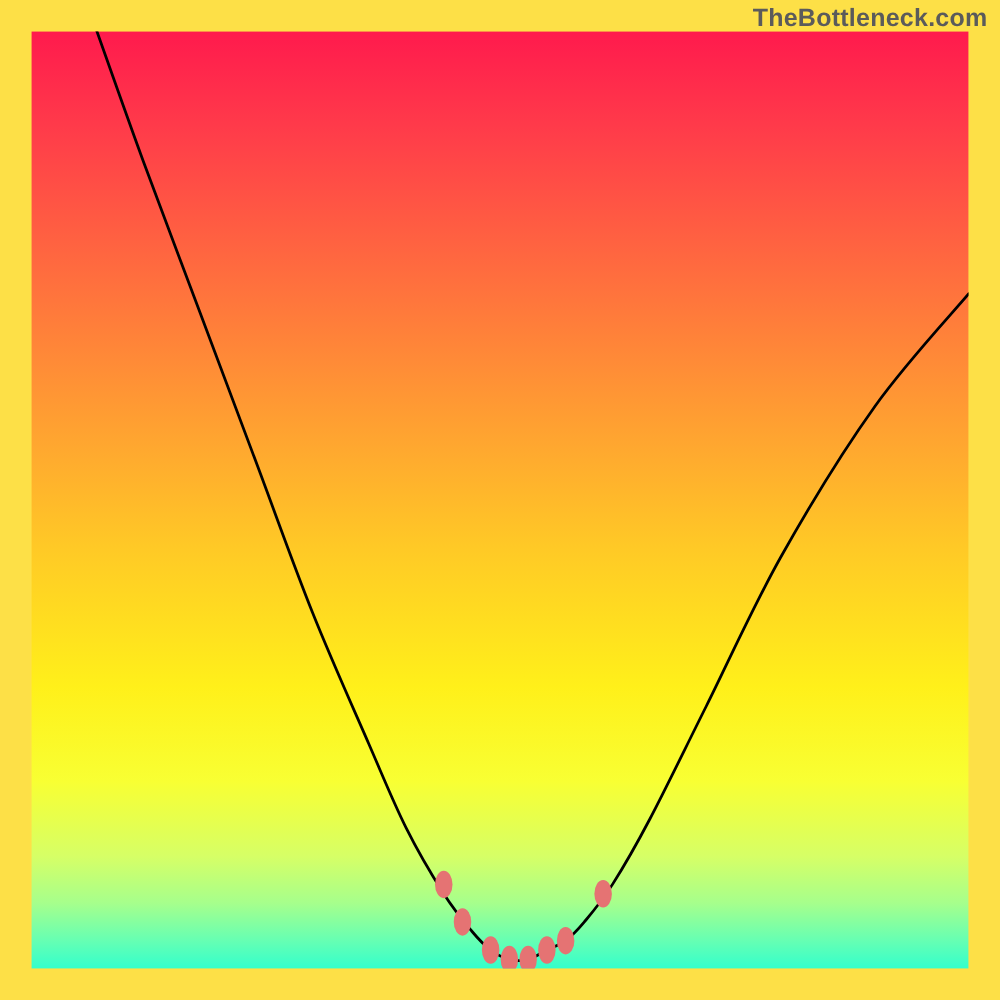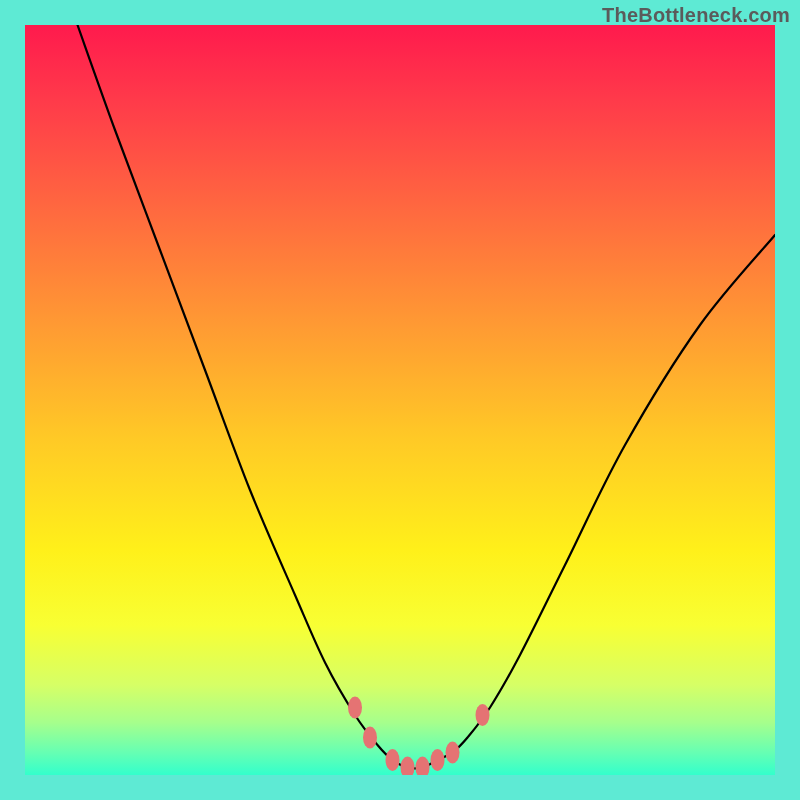--- a/index.html
+++ b/index.html
@@ -9,21 +9,21 @@
     height: 800px;
     background: #000;
     overflow: hidden;
   }
   .frame {
     position: absolute;
     left: 0;
     top: 0;
     width: 800px;
     height: 800px;
-    background: #5eead4;
+    background: #fde047;
   }
   .plot {
     position: absolute;
     left: 25px;
     top: 25px;
     width: 750px;
     height: 750px;
     overflow: hidden;
   }
   .gradient {

